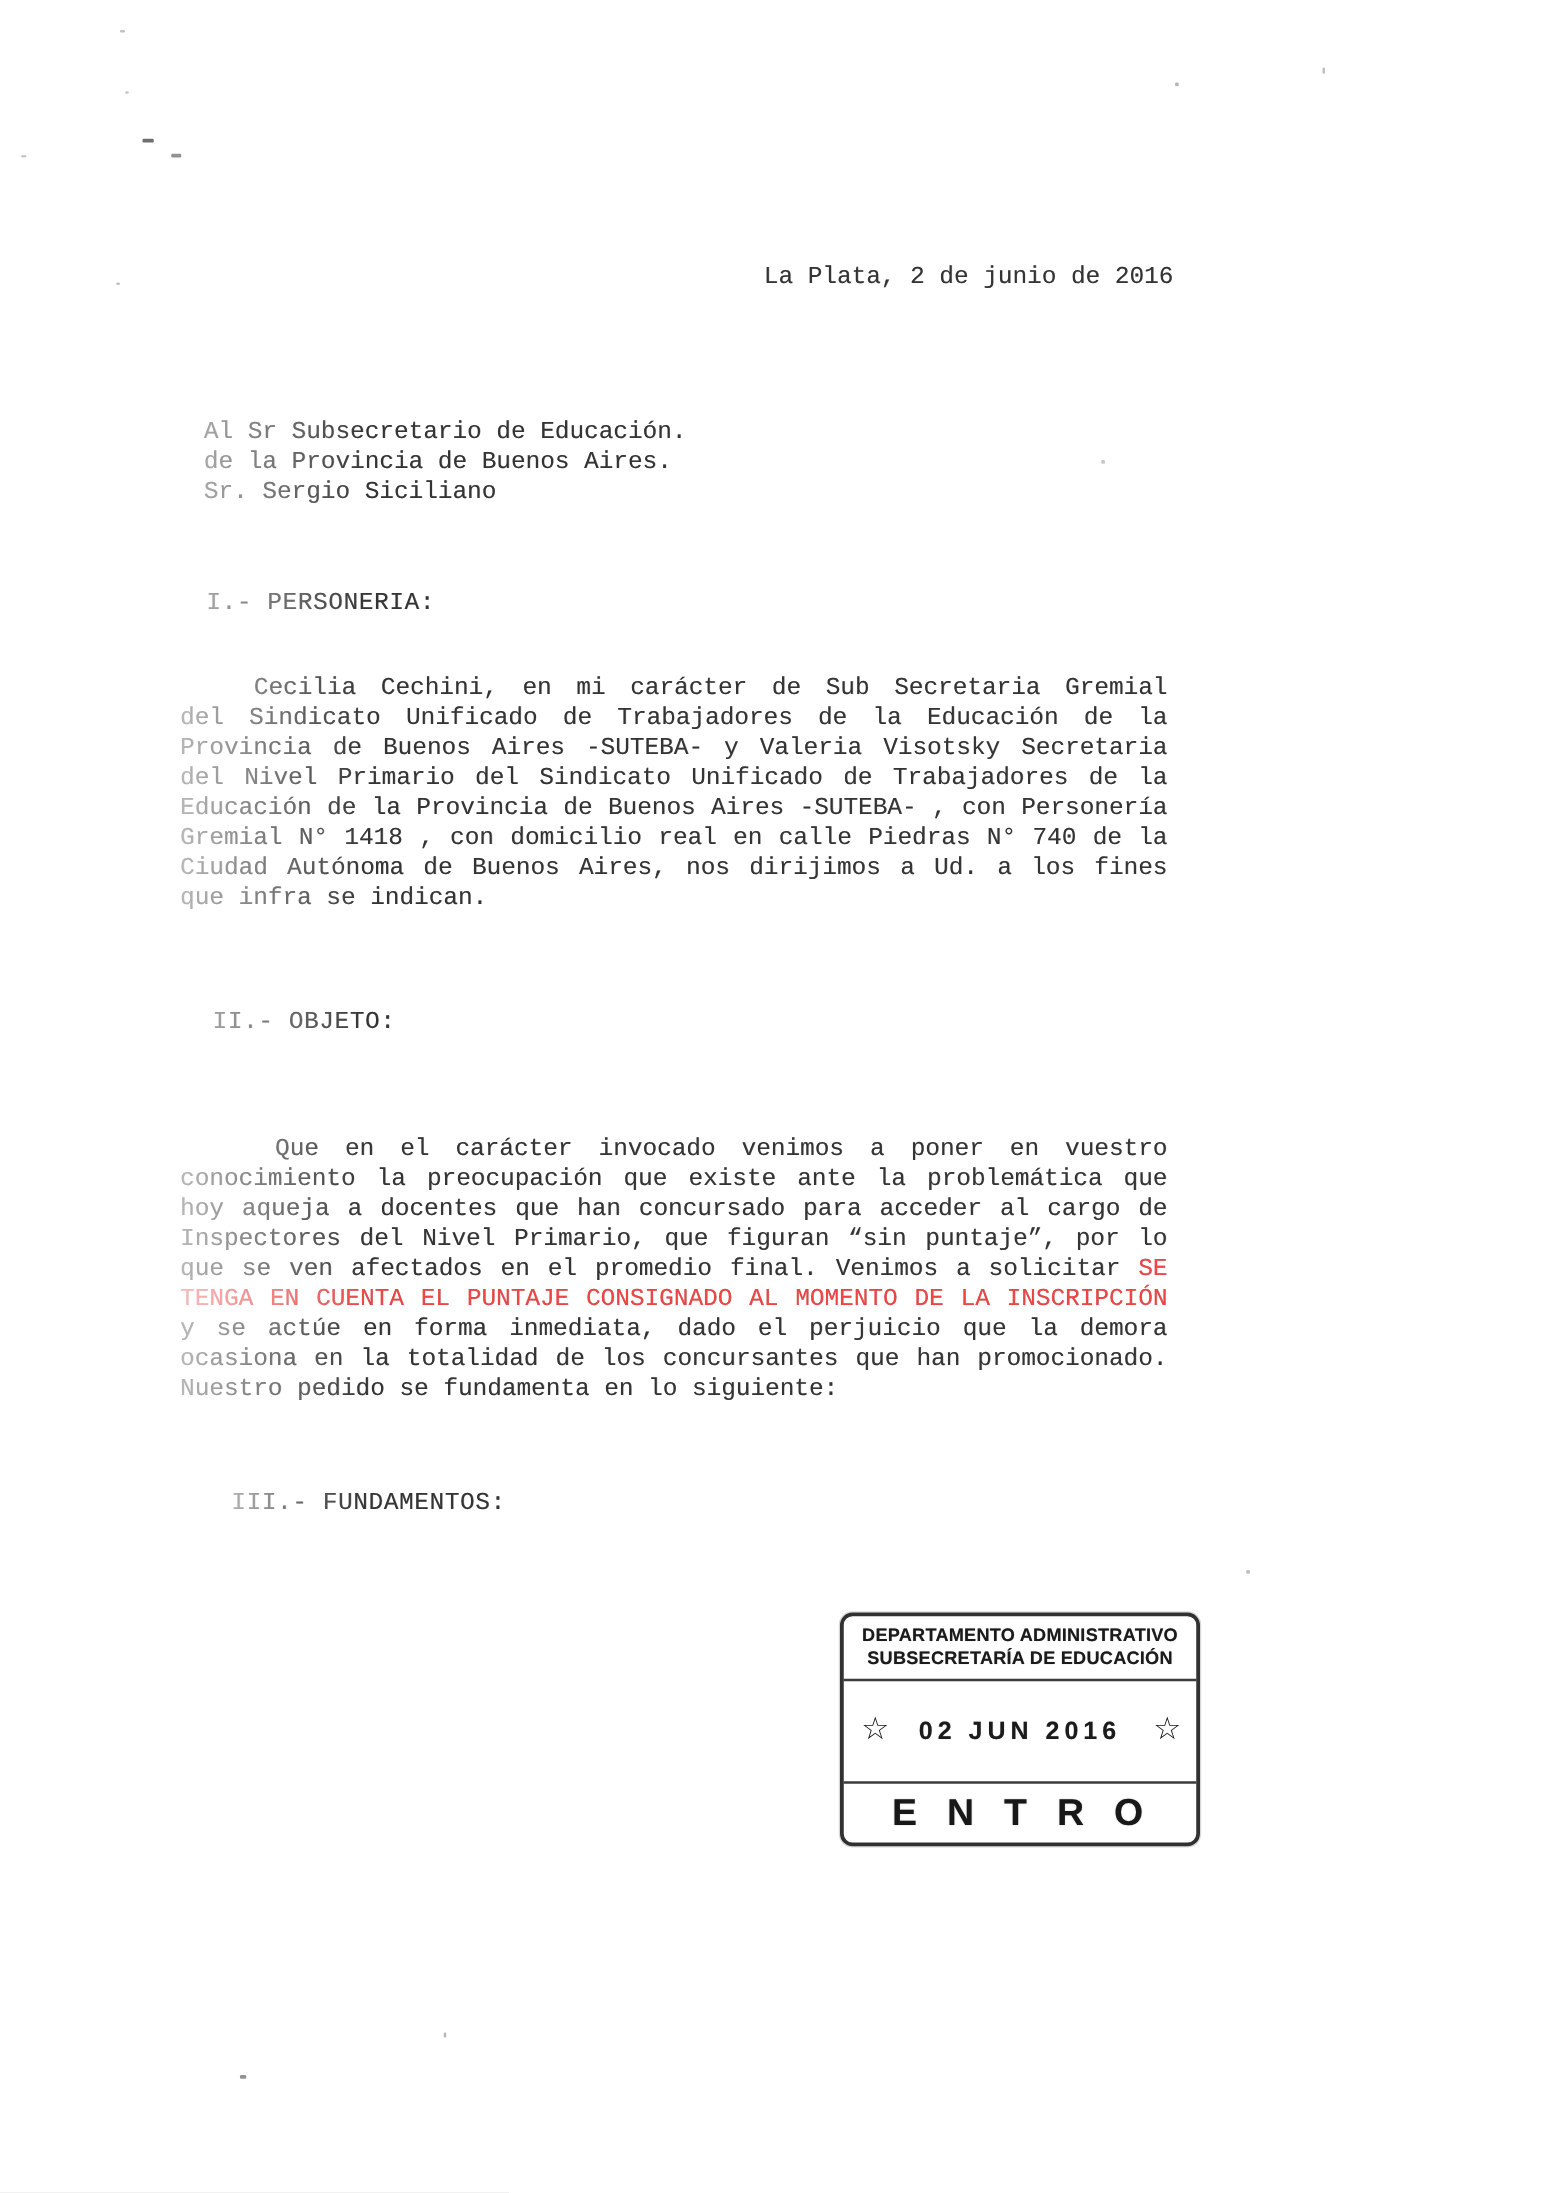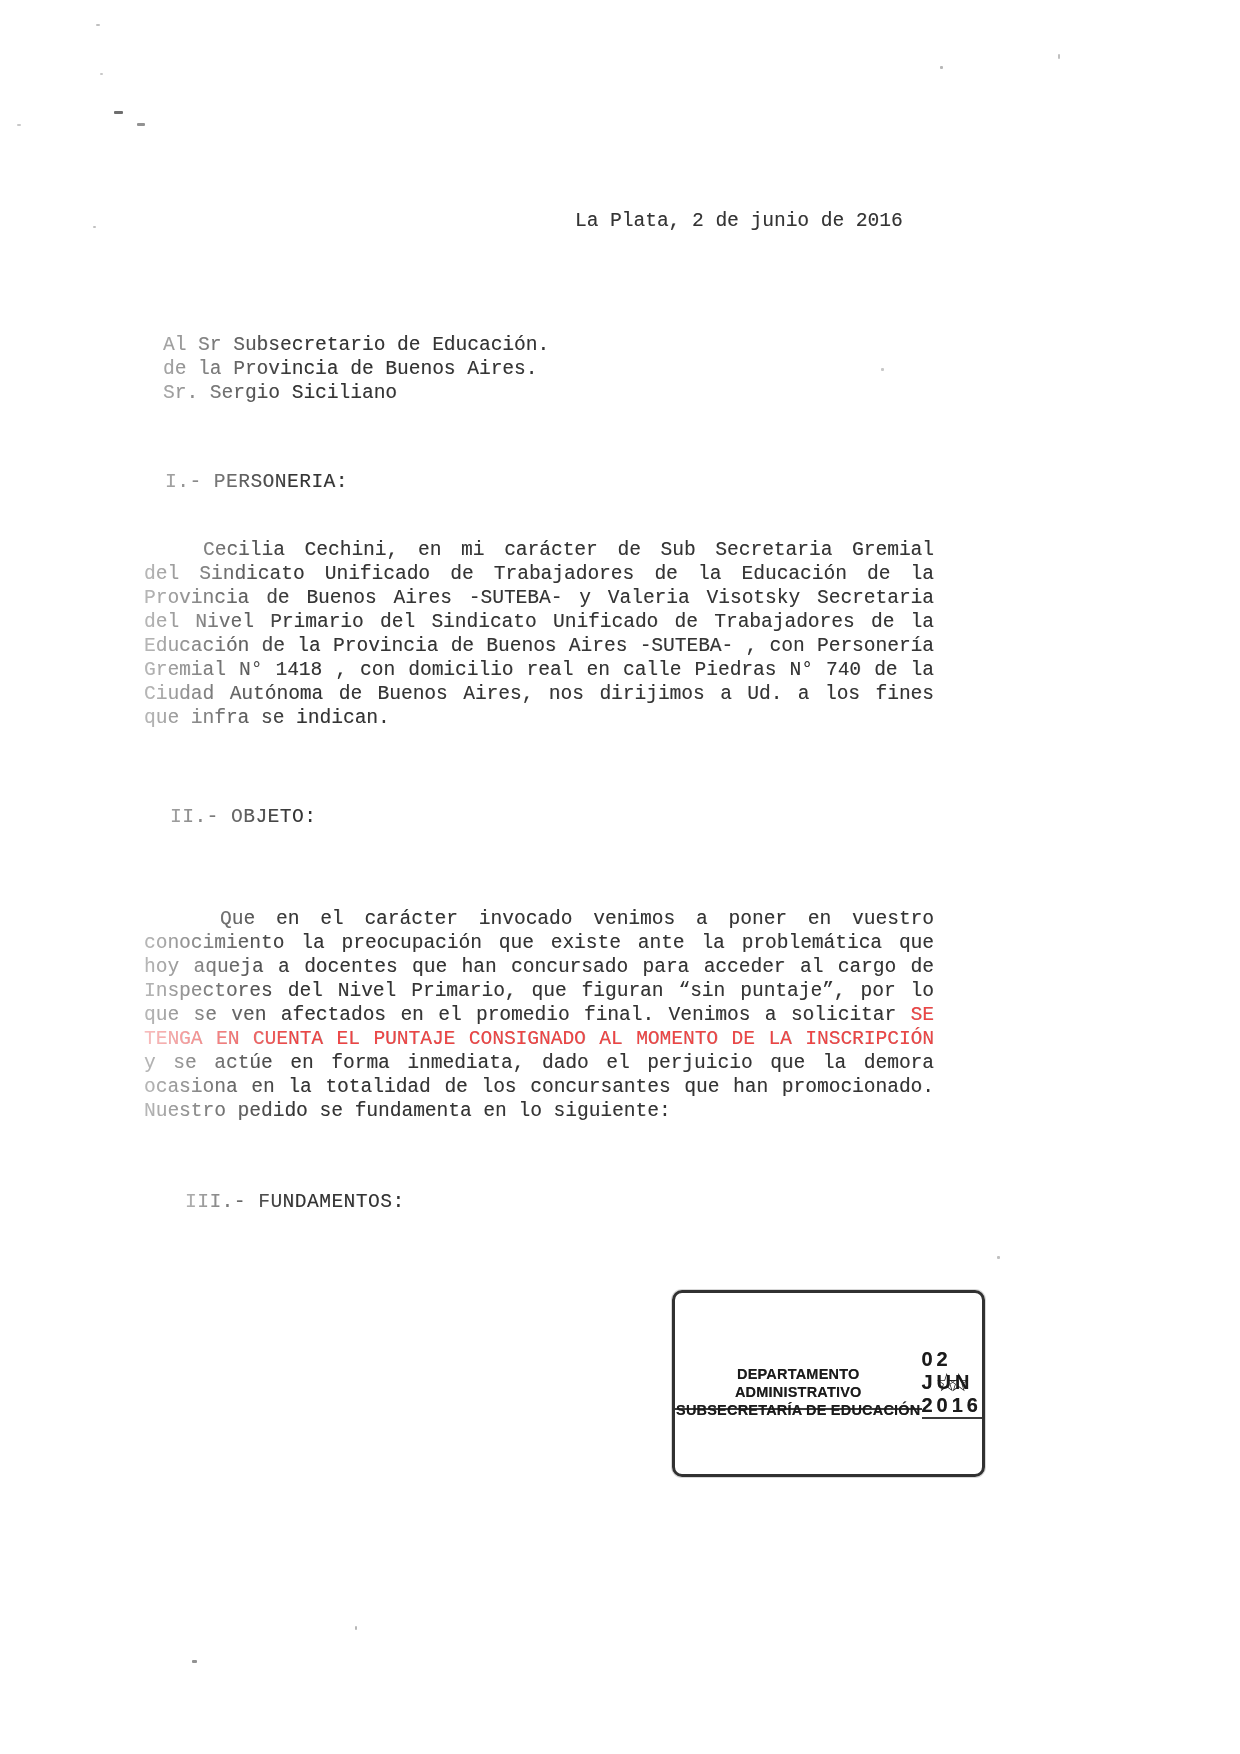--- a/index.html
+++ b/index.html
@@ -43,29 +43,28 @@
   .fade-strip2{
     position:absolute;
     left:128px;top:1170px;width:120px;height:60px;
     background:linear-gradient(to right, rgba(255,255,255,0.55), rgba(255,255,255,0));
     pointer-events:none;
   }
   
   .stamp{
     position:absolute;
     left:672px;top:1290px;
-    width:313px;height:187px;
+    width:288px;height:187px;
     box-sizing:border-box;
     border:3px solid rgba(20,20,20,0.88);
     border-radius:10px;
-    display:flex;flex-direction:row;
+    display:flex;flex-direction:column;
     font-family:"Liberation Sans","DejaVu Sans",sans-serif;
     color:#1b1b1b;
     box-shadow:0 0 0 1px rgba(40,40,40,0.18);
-    align-items:center;
   }
   .stamp-header{
     box-sizing:border-box;
     height:52px;
     padding-top:7px;
     text-align:center;
     font-weight:bold;
     font-size:14.5px;
     line-height:18px;
     letter-spacing:0.2px;
@@ -105,21 +104,21 @@
     text-shadow:0 0 1px rgba(60,60,60,0.5);
   }
   
   .speck{position:absolute;background:#4a4a4a;border-radius:1px;}
 </style>
 </head>
 <body>
 
 <div class="page">
 
-  <div class="abs typed" style="left:575px;top:209px;">La Plata, 2 de junio de 2016</div>
+  <div class="abs typed" style="left:611px;top:209px;">La Plata, 2 de junio de 2016</div>
 
   <div class="abs typed" style="left:163px;top:333px;">
     <div>Al  Sr Subsecretario de Educación.</div>
     <div>de la Provincia de Buenos Aires.</div>
     <div>Sr. Sergio Siciliano</div>
   </div>
 
   <div class="abs typed heading" style="left:165px;top:470px;">I.- PERSONERIA:</div>
 
   <div class="para typed" style="left:144px;top:538px;">
@@ -155,20 +154,23 @@
   <div class="stamp">
     <div class="stamp-header">
       <div>DEPARTAMENTO ADMINISTRATIVO</div>
       <div>SUBSECRETARÍA DE EDUCACIÓN</div>
     </div>
     <div class="stamp-middle">
       <span class="stamp-star left">☆</span>
       <span class="stamp-date">02 JUN 2016</span>
       <span class="stamp-star right">☆</span>
     </div>
+    <div class="stamp-bottom">
+      <span class="stamp-received">ENTRO</span>
+    </div>
   </div>
 
   <div>
     <div class="speck" style="left:96px;top:24px;width:4px;height:2px;opacity:.35;"></div>
     <div class="speck" style="left:114px;top:111px;width:9px;height:3px;opacity:.8;"></div>
     <div class="speck" style="left:137px;top:123px;width:8px;height:3px;opacity:.6;"></div>
     <div class="speck" style="left:17px;top:124px;width:4px;height:2px;opacity:.3;"></div>
     <div class="speck" style="left:93px;top:226px;width:3px;height:2px;opacity:.35;"></div>
     <div class="speck" style="left:940px;top:66px;width:3px;height:3px;opacity:.4;"></div>
     <div class="speck" style="left:1058px;top:54px;width:2px;height:5px;opacity:.35;"></div>

